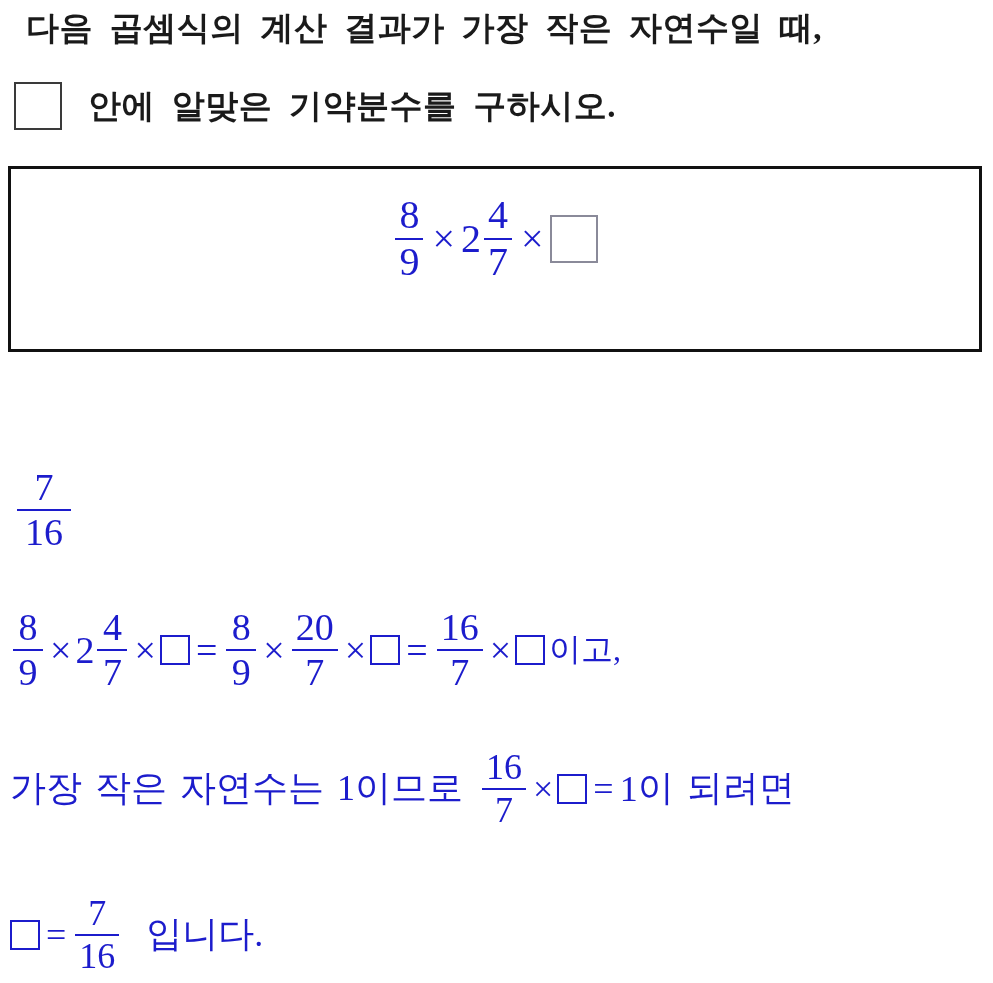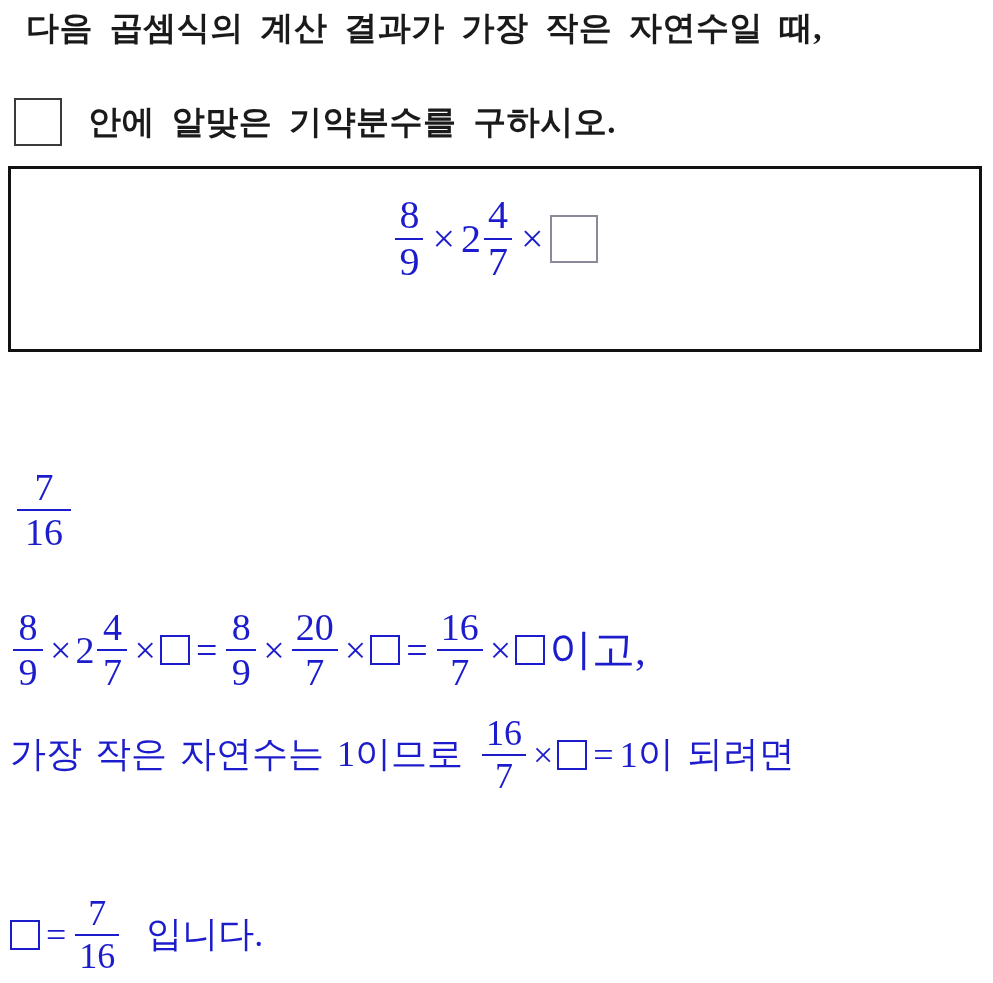--- a/index.html
+++ b/index.html
@@ -72,21 +72,21 @@
   .q-line1 {
     position: absolute;
     left: 16px;
     top: 6px;
     white-space: nowrap;
     word-spacing: 8px;
   }
   .q-line2 {
     position: absolute;
     left: 4px;
-    top: 98px;
+    top: 82px;
     display: flex;
     align-items: center;
     white-space: nowrap;
     word-spacing: 8px;
   }
   .q-blank {
     width: 44px;
     height: 44px;
     border: 2px solid #3a3a3a;
     margin-right: 26px;
@@ -137,26 +137,26 @@
   .ans-frac .bar { width: 54px; }
 
   .step1 {
     position: absolute;
     left: 10px;
     top: 605px;
     font-size: 38px;
   }
   .step1 .boxsym { width: 30px; height: 30px; }
   .step1 .frac .bar { min-width: 30px; }
-  .step1 .tail { font-size: 43px; margin-left: 4px; }
+  .step1 .tail { font-size: 32px; margin-left: 4px; }
 
   .step2 {
     position: absolute;
     left: 10px;
-    top: 715px;
+    top: 749px;
     font-size: 36px;
     display: flex;
     align-items: center;
   }
   .step2 .txt { white-space: nowrap; word-spacing: 4px; }
   .step2 .boxsym { width: 30px; height: 30px; }
   .step2 .frac .bar { min-width: 44px; }
 
   .step3 {
     position: absolute;

